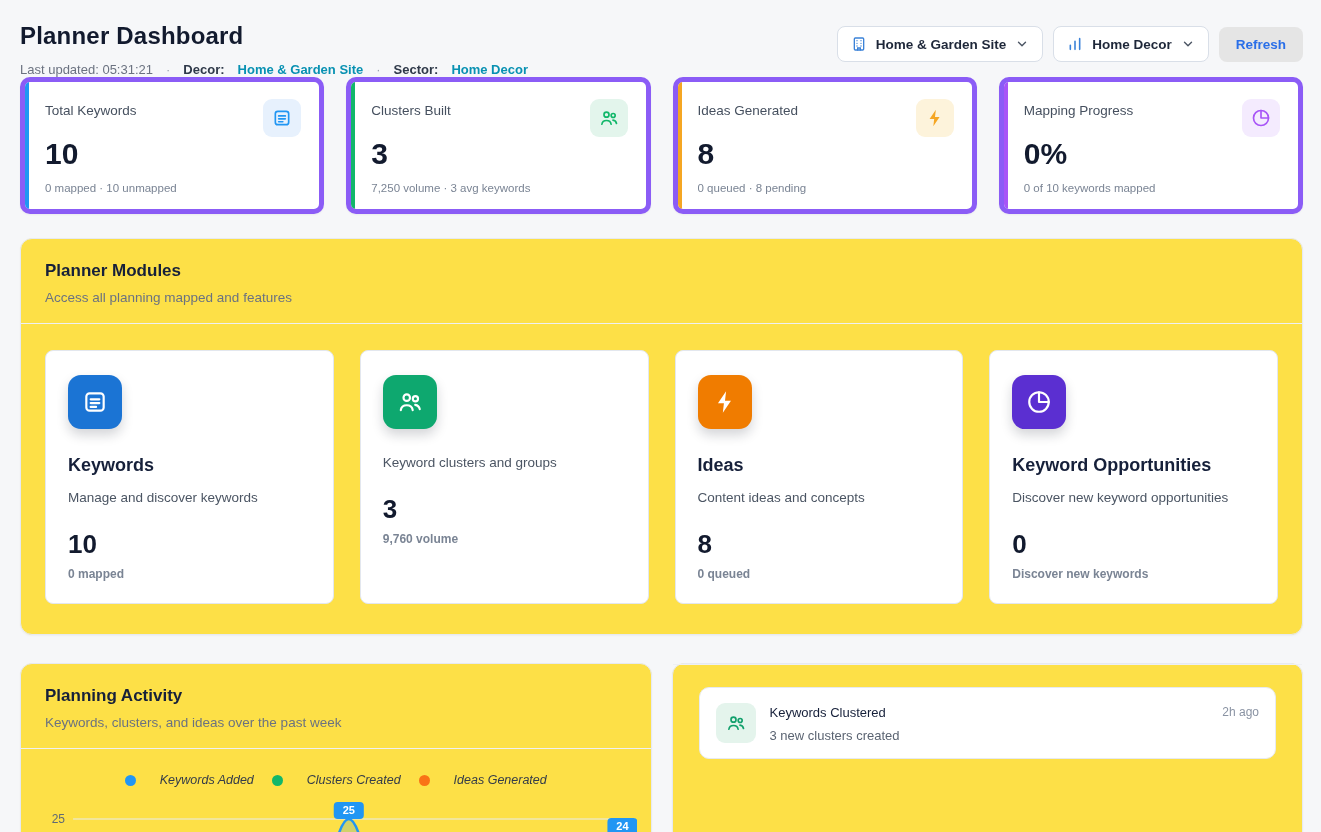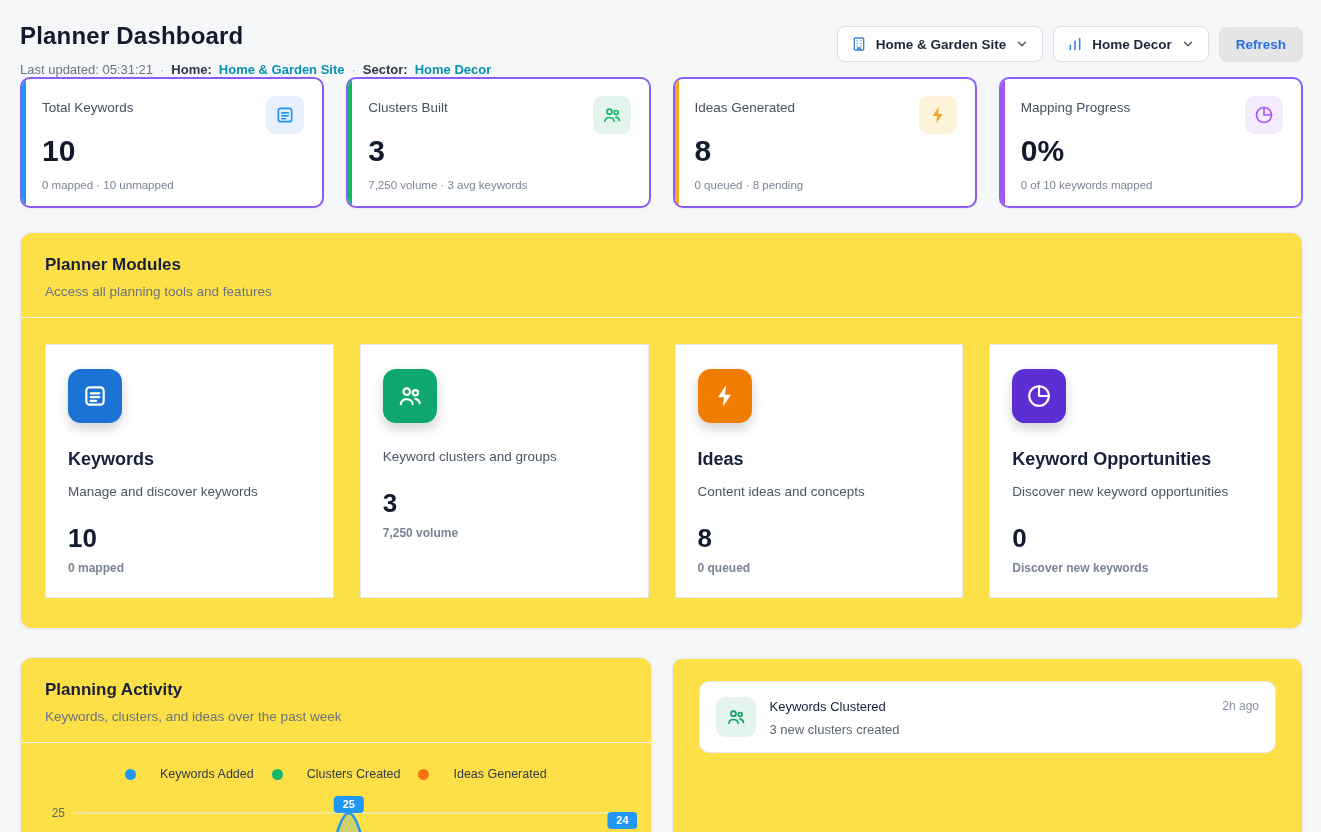--- a/index.html
+++ b/index.html
@@ -8,21 +8,21 @@
     width: 1321px; height: 832px; overflow: hidden;
     background: #f6f7f9;
     font-family: "Liberation Sans", sans-serif;
     color: #17203a;
   }
   .page { padding: 18px 18px 0 20px; }
 
   
   .topbar { display: flex; justify-content: space-between; align-items: flex-start; }
   .page-title { font-size: 24px; font-weight: 800; margin: 4px 0 12px; color: #121a2e; letter-spacing: .2px; }
-  .meta { font-size: 13px; color: #6b7280; display: flex; align-items: center; gap: 7px; text-align: right; }
+  .meta { font-size: 13px; color: #6b7280; display: flex; align-items: center; gap: 13px; text-align: right; }
   .meta .lbl { color: #2f3949; font-weight: 700; }
   .meta a { color: #0891b2; font-weight: 700; text-decoration: none; cursor: pointer; }
   .meta .sep { color: #9aa2b1; }
 
   .controls { display: flex; gap: 10px; align-items: center; margin-top: 8px; }
   .select-btn {
     display: flex; align-items: center; gap: 9px;
     background: #fff; border: 1px solid #d9dfe8; border-radius: 8px;
     padding: 9px 13px; font-size: 13.5px; font-weight: 700; color: #1e2739;
     font-family: inherit; cursor: pointer;
@@ -31,55 +31,55 @@
   .select-btn .chev { color: #4b5563; display: flex; }
   .refresh-btn {
     background: #e5e5e5; color: #2a6fe8; border: none; border-radius: 8px;
     padding: 10px 17px; font-size: 13.5px; font-weight: 700; font-family: inherit; cursor: pointer;
   }
 
   
   .stats { display: grid; grid-template-columns: repeat(4, 1fr); gap: 22px; margin-bottom: 24px; }
   .stat-card {
     position: relative; overflow: hidden;
-    background: #fff; border: 2px solid #8b5cf6; border-radius: 10px;
+    background: #fff; border: 5px solid #8b5cf6; border-radius: 10px;
     padding: 17px 18px 15px 20px;
     box-shadow: 0 1px 2px rgba(16,24,40,.05);
   }
   .stat-card::before { content: ""; position: absolute; left: 0; top: 0; bottom: 0; width: 4px; background: var(--accent); }
   .stat-head { display: flex; justify-content: space-between; align-items: flex-start; }
   .stat-label { font-size: 13.5px; color: #46505f; padding-top: 4px; }
   .stat-icon { width: 38px; height: 38px; border-radius: 9px; background: var(--tint); color: var(--accent); display: flex; align-items: center; justify-content: center; flex: 0 0 auto; }
   .stat-value { font-size: 30px; font-weight: 800; color: #121a2e; margin: 0 0 12px; line-height: 1.1; }
   .stat-sub { font-size: 11.5px; color: #7a8494; }
 
   
   .panel { background: #fde047; border: 1px solid #e7eaf0; border-radius: 12px; box-shadow: 0 1px 2px rgba(16,24,40,.04); }
   .modules-card { margin-bottom: 28px; }
   .card-header { padding: 22px 24px 18px; }
   .card-title { font-size: 17px; font-weight: 800; margin: 0 0 9px; color: #16203a; }
   .card-sub { font-size: 13.5px; color: #6b7280; margin: 0; }
   .divider { height: 1px; background: #eef0f4; }
 
   .modules-grid { display: grid; grid-template-columns: repeat(4, 1fr); gap: 26px; padding: 26px 24px 30px; }
-  .module-card { border: 1px solid #e3e7ee; border-radius: 1px; background: #fff; padding: 24px 22px 22px; cursor: pointer; }
+  .module-card { border: 1px solid #e3e7ee; border-radius: 8px; background: #fff; padding: 24px 22px 22px; cursor: pointer; }
   .module-icon {
     width: 54px; height: 54px; border-radius: 13px; background: var(--mcolor); color: #fff;
     display: flex; align-items: center; justify-content: center; margin-bottom: 26px;
     box-shadow: 0 6px 12px rgba(17,24,39,.18);
   }
   .module-title { font-size: 18px; font-weight: 800; margin: 0 0 14px; color: #16203a; }
   .module-desc { font-size: 13.5px; color: #4b5563; margin: 0 0 24px; }
   .module-value { font-size: 26px; font-weight: 800; margin: 0 0 7px; color: #121a2e; }
   .module-sub { font-size: 12px; color: #7a8494; font-weight: bold; }
 
   
   .bottom { display: grid; grid-template-columns: 1fr 1fr; gap: 20px; }
   .legend { display: flex; justify-content: center; gap: 18px; padding: 24px 10px 4px; font-size: 12.5px; color: #333b49; }
-  .legend-item { display: flex; align-items: center; gap: 24px; }
+  .legend-item { display: flex; align-items: center; gap: 24px; font-style: italic; }
   .legend-dot { width: 11px; height: 11px; border-radius: 50%; }
   .chart-wrap { padding: 6px 14px 0; }
   .chart-wrap svg { display: block; }
 
   .activity-item {
     margin: 22px 26px; border: 1px solid #e7eaf0; border-radius: 10px;
     padding: 15px 16px; display: flex; gap: 14px; align-items: flex-start; background: #fff;
   }
   .activity-icon { width: 40px; height: 40px; border-radius: 9px; background: #e4f4ec; color: #12a06c; display: flex; align-items: center; justify-content: center; flex: 0 0 auto; }
   .activity-title { font-size: 13px; font-weight: 400; margin: 2px 0 8px; color: #16203a; }
@@ -90,21 +90,21 @@
 <body>
 
 <div class="page">
 
   <header class="topbar">
     <div>
       <h1 class="page-title">Planner Dashboard</h1>
       <div class="meta">
         <span>Last updated: 05:31:21</span>
         <span class="sep">·</span>
-        <span class="lbl">Home:</span>
+        <span class="lbl">Decor:</span>
         <a>Home &amp; Garden Site</a>
         <span class="sep">·</span>
         <span class="lbl">Sector:</span>
         <a>Home Decor</a>
       </div>
     </div>
 
     <div class="controls">
       <button class="select-btn">
         <span class="ic">
@@ -195,21 +195,21 @@
         </span>
       </div>
       <div class="stat-value">0%</div>
       <div class="stat-sub">0 of 10 keywords mapped</div>
     </article>
   </section>
 
   <section class="panel modules-card">
     <div class="card-header">
       <h2 class="card-title">Planner Modules</h2>
-      <p class="card-sub">Access all planning tools and features</p>
+      <p class="card-sub">Access all planning mapped and features</p>
     </div>
     <div class="divider"></div>
 
     <div class="modules-grid">
 
       <article class="module-card" style="--mcolor:#1b74d4;">
         <div class="module-icon">
           <svg width="26" height="26" viewBox="0 0 24 24" fill="none" stroke="currentColor" stroke-width="2" stroke-linecap="round">
               <rect x="4" y="4" width="16" height="16" rx="3"></rect>
               <path d="M8 9.5h8M8 13h8M8 16.5h5"></path>
@@ -225,21 +225,21 @@
         <div class="module-icon">
           <svg width="26" height="26" viewBox="0 0 24 24" fill="none" stroke="currentColor" stroke-width="2" stroke-linecap="round" stroke-linejoin="round">
               <circle cx="9" cy="8" r="3"></circle>
               <path d="M3.5 19.5c.4-3 2.6-4.5 5.5-4.5s5.1 1.5 5.5 4.5"></path>
               <circle cx="17" cy="9" r="2.4"></circle>
               <path d="M16.8 14.6c2.4.4 3.8 1.8 4.2 4"></path>
             </svg>
         </div>
         <p class="module-desc">Keyword clusters and groups</p>
         <div class="module-value">3</div>
-        <div class="module-sub">7,250 volume</div>
+        <div class="module-sub">9,760 volume</div>
       </article>
 
       <article class="module-card" style="--mcolor:#f07c00;">
         <div class="module-icon">
           <svg width="26" height="26" viewBox="0 0 24 24" fill="currentColor">
               <path d="M13 2 5.5 13.2H11l-1 8.8 7.5-11.2H12L13 2z"></path>
             </svg>
         </div>
         <h3 class="module-title">Ideas</h3>
         <p class="module-desc">Content ideas and concepts</p>

